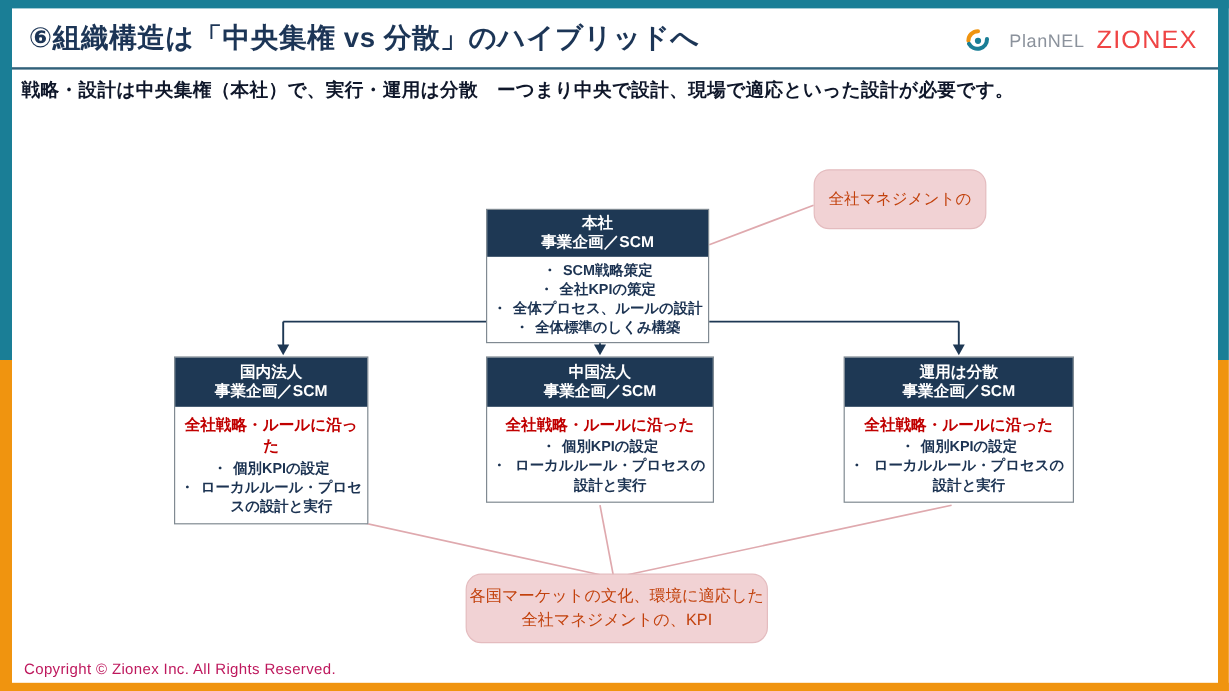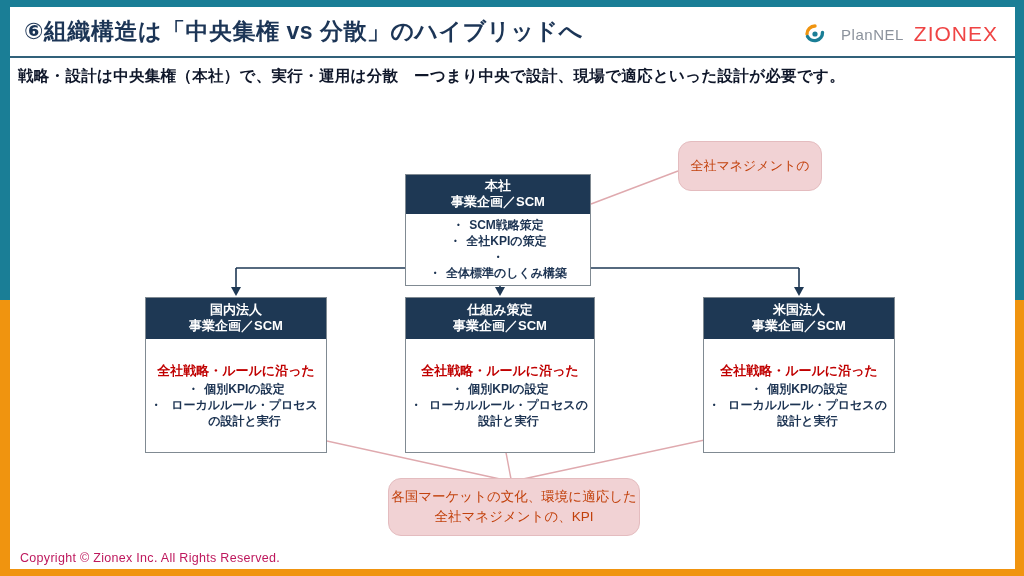--- a/index.html
+++ b/index.html
@@ -47,22 +47,22 @@
     display:flex; justify-content:center; gap:5px;
     font-size:12px; font-weight:bold; color:#1c3352; line-height:16px; text-align:center;
   }
   .orgbox li .blt { flex:none; }
   .note { font-size:13px; font-weight:bold; color:#c00000; text-align:center; line-height:18px; margin-bottom:1px; }
 
   .hq { left:405px; top:130px; width:186px;margin-top:44px; }
 
   .branch { top:297px; }
   .branch .hd { padding:4px 2px 5px; line-height:16px; }
-  .branch .bd { padding:23px 4px; }
-  .b0 { left:145px; width:182px; }
+  .branch .bd { padding:6px 4px; }
+  .b0 { left:145px; width:162px; }
   .b1 { left:405px; width:190px; }
   .b2 { left:703px; width:192px; }
 
   
   .callout {
     position:absolute; z-index:2; background:#f1d2d4; border:1px solid #e4bcbf;
     border-radius:13px; display:flex; flex-direction:column; justify-content:center;
     text-align:center; color:#c2410c;
   }
   .callout-top { left:678px; top:141px; width:144px; height:50px; font-size:13px; line-height:18px; }
@@ -134,20 +134,21 @@
       <li>
           <span class="blt">・</span>
           <span>SCM戦略策定</span>
         </li>
       <li>
           <span class="blt">・</span>
           <span>全社KPIの策定</span>
         </li>
       <li>
           <span class="blt">・</span>
+          <span>全体プロセス、ルールの設計</span>
         </li>
       <li>
           <span class="blt">・</span>
           <span>全体標準のしくみ構築</span>
         </li>
     </ul>
   </div>
 </div>
 
 <div class="callout callout-top">
@@ -169,41 +170,41 @@
       <li>
           <span class="blt">・</span>
           <span>ローカルルール・プロセスの設計と実行</span>
         </li>
     </ul>
   </div>
 </div>
 
 <div class="orgbox branch b1">
   <div class="hd">
-    <div>仕組み策定</div>
+    <div>中国法人</div>
     <div>事業企画／SCM</div>
   </div>
   <div class="bd">
     <div class="note">全社戦略・ルールに沿った</div>
     <ul>
       <li>
           <span class="blt">・</span>
           <span>個別KPIの設定</span>
         </li>
       <li>
           <span class="blt">・</span>
           <span>ローカルルール・プロセスの設計と実行</span>
         </li>
     </ul>
   </div>
 </div>
 
 <div class="orgbox branch b2">
   <div class="hd">
-    <div>米国法人</div>
+    <div>運用は分散</div>
     <div>事業企画／SCM</div>
   </div>
   <div class="bd">
     <div class="note">全社戦略・ルールに沿った</div>
     <ul>
       <li>
           <span class="blt">・</span>
           <span>個別KPIの設定</span>
         </li>
       <li>

